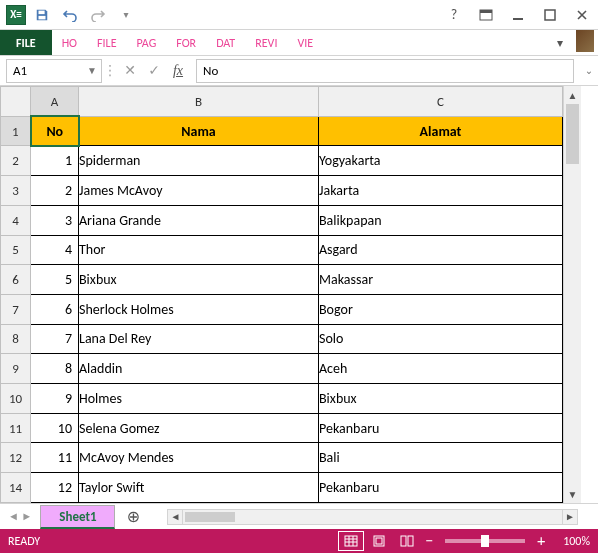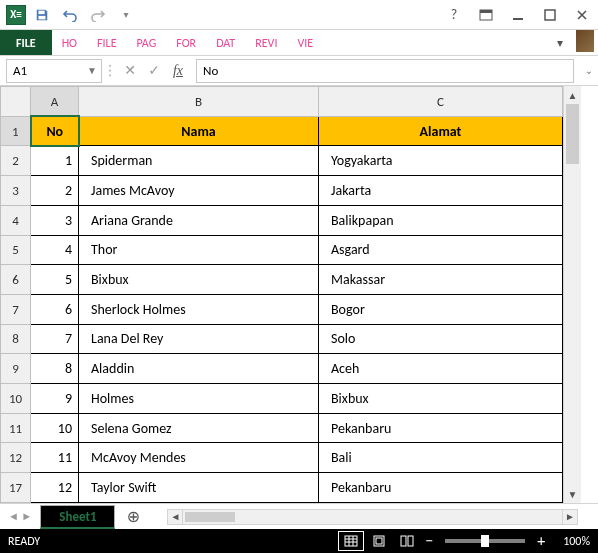--- a/index.html
+++ b/index.html
@@ -44,39 +44,39 @@
 
 
 .selected-col { background: #dcdcdc; border-bottom: 2px solid #217346 !important; }
 .selected-row { background: #dcdcdc; border-right: 2px solid #217346 !important; }
 .selected-cell { outline: 2px solid #217346; outline-offset: -1px; position: relative; }
 
 
 .data-hdr { background: #ffc000; font-weight: bold; text-align: center; border: 1px solid #000 !important; }
 .data-cell { border: 1px solid #000 !important; padding: 0 4px; }
 .data-cell.num { text-align: right; padding-right: 6px; }
-.data-cell.text { text-align: left; padding-left: 12px; margin-left: 16px; }
+.data-cell.text { text-align: left; padding-left: 0; margin-left: 16px; }
 
 .vscroll { width: 18px; background: #f0f0f0; display: flex; flex-direction: column; border-left: 1px solid #d4d4d4; }
 .vscroll .arrow { height: 18px; display: flex; align-items: center; justify-content: center; font-size: 10px; color: #555; }
 .vscroll .track { flex: 1; position: relative; }
 .vscroll .thumb { position: absolute; top: 0; left: 2px; right: 2px; height: 60px; background: #cdcdcd; }
 
 
 .sheet-bar { height: 26px; display: flex; align-items: center; border-top: 1px solid #d4d4d4; background: #fff; }
 .sheet-nav { display: flex; gap: 2px; padding: 0 8px; color: #999; font-size: 11px; }
-.sheet-tab { border: 1px solid #aeaeae; border-bottom: 2px solid #217346; padding: 3px 18px; font-size: 13px; font-weight: bold; color: #217346; background: #000000; }
+.sheet-tab { border: 1px solid #aeaeae; border-bottom: 2px solid #217346; padding: 3px 18px; font-size: 13px; font-weight: bold; color: #217346; background: #f0abfc; }
 .sheet-add { width: 28px; height: 22px; display: flex; align-items: center; justify-content: center; font-size: 16px; color: #555; margin-left: 4px; }
 .hscroll { flex: 1; height: 16px; margin: 0 20px 0 20px; display: flex; align-items: center; }
 .hscroll .arrow { width: 16px; height: 16px; display: flex; align-items: center; justify-content: center; font-size: 10px; color: #555; background: #f0f0f0; border:1px solid #d4d4d4; }
 .hscroll .track { flex: 1; height: 16px; background: #f0f0f0; border-top:1px solid #d4d4d4; border-bottom:1px solid #d4d4d4; position: relative; }
 .hscroll .thumb { position: absolute; left: 2px; top: 2px; bottom: 2px; width: 50px; background: #cdcdcd; }
 
 
-.status { height: 24px; background: #000000; color: #fff; display: flex; align-items: center; font-size: 12px; padding: 0 8px; }
+.status { height: 24px; background: #be185d; color: #fff; display: flex; align-items: center; font-size: 12px; padding: 0 8px; }
 .status .spacer { flex: 1; }
 .status .viewbtn { width: 26px; height: 20px; display: flex; align-items: center; justify-content: center; border: 1px solid transparent; margin: 0 1px; }
 .status .viewbtn.active { border: 1px solid #fff; }
 .status .zoom-slider { width: 80px; height: 4px; background: rgba(255,255,255,0.5); margin: 0 8px; position: relative; }
 .status .zoom-slider .knob { position: absolute; left: 50%; top: -4px; width: 8px; height: 12px; background: #fff; transform: translateX(-50%); }
 .status .zbtn { padding: 0 4px; font-size: 16px; line-height: 1; }
 
 svg { display: block; }
 </style>
 </head>
@@ -242,21 +242,21 @@
           <td class="data-cell text">Selena Gomez</td>
           <td class="data-cell text">Pekanbaru</td>
         </tr>
         <tr>
           <th class="row-head">12</th>
           <td class="data-cell num">11</td>
           <td class="data-cell text">McAvoy Mendes</td>
           <td class="data-cell text">Bali</td>
         </tr>
         <tr>
-          <th class="row-head">17</th>
+          <th class="row-head">14</th>
           <td class="data-cell num">12</td>
           <td class="data-cell text">Taylor Swift</td>
           <td class="data-cell text">Pekanbaru</td>
         </tr>
       </tbody>
   </table>
   <div class="vscroll">
     <div class="arrow">▲</div>
     <div class="track">
         <div class="thumb"></div>

